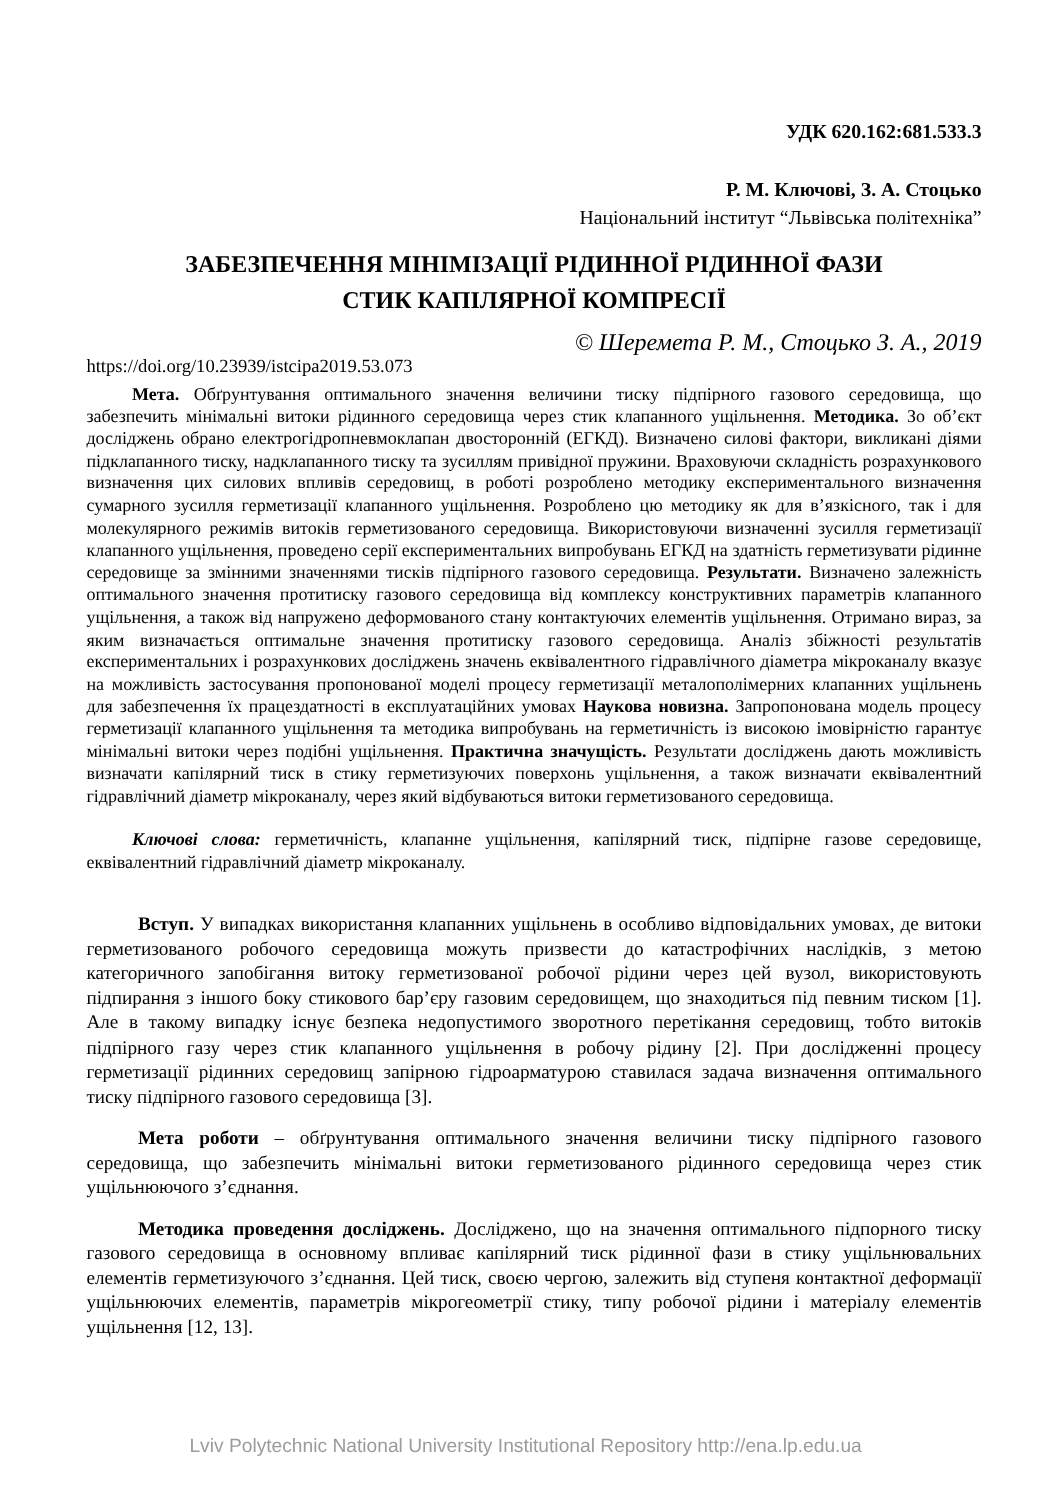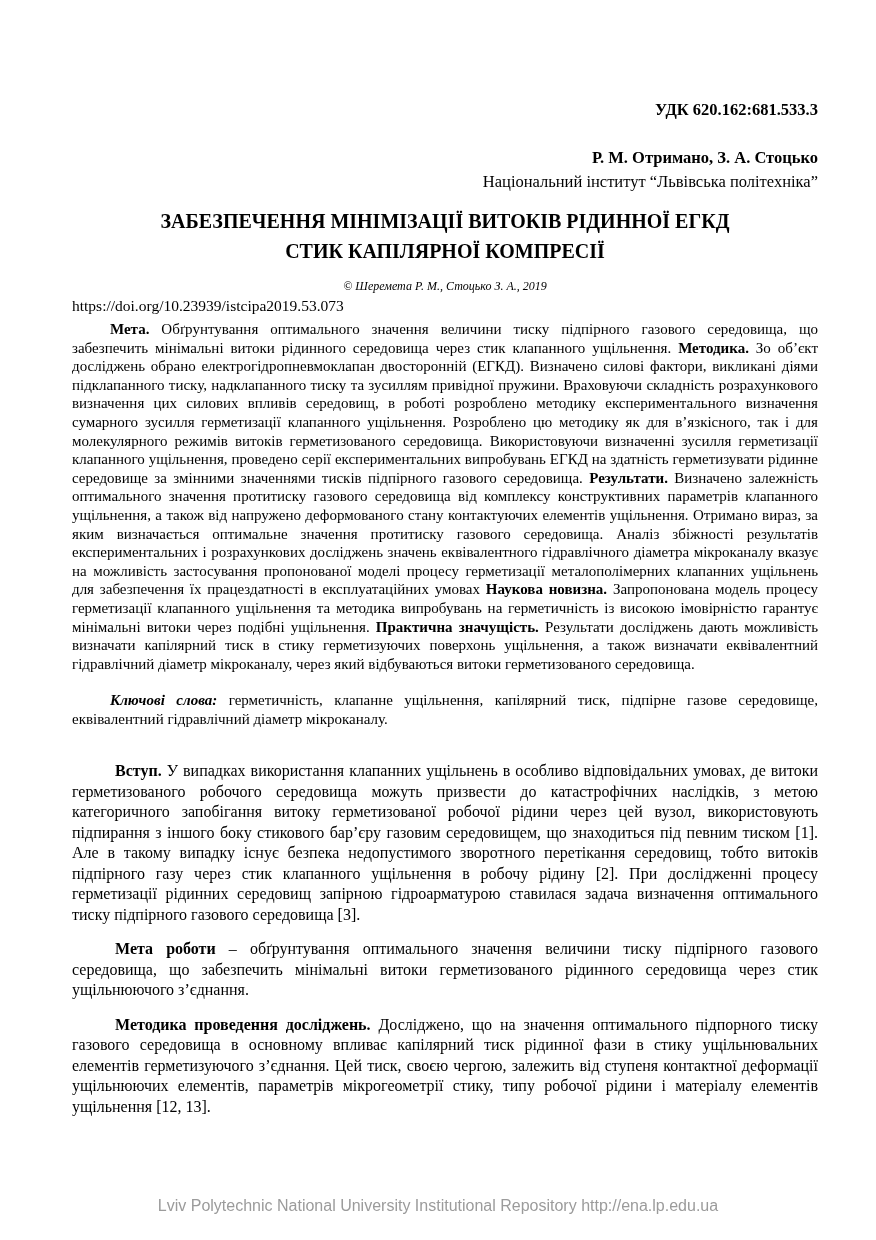--- a/index.html
+++ b/index.html
@@ -26,22 +26,22 @@
   }
   .affiliation {
     font-size: 16.5px; line-height: 20px; margin-top: 4px;
   }
   .title {
     text-align: center; font-weight: bold;
     font-size: 20px; line-height: 30px;
     margin-top: 14px;
   }
   .copyright {
-    text-align: center; font-style: italic;
-    font-size: 12px; line-height: 20px; margin-top: 10px;
+    text-align: right; font-style: italic;
+    font-size: 20px; line-height: 20px; margin-top: 10px;
   }
   .doi {
     font-size: 15.5px; line-height: 20px; margin-top: 0;
   }
   .abstract {
     font-size: 15px; line-height: 18.6px;
     text-align: justify; text-indent: 38px;
     margin-top: 4px;
   }
   .keywords {
@@ -65,26 +65,26 @@
     color: #9b9b9b;
   }
 </style>
 </head>
 <body>
 
 <div class="page">
 
   <div class="hdr-right udc">УДК 620.162:681.533.3</div>
 
-  <div class="hdr-right authors">Р. М. Отримано, З. А. Стоцько</div>
+  <div class="hdr-right authors">Р. М. Ключові, З. А. Стоцько</div>
 
   <div class="hdr-right affiliation">Національний інститут “Львівська політехніка”</div>
 
   <div class="title">
-    <div>ЗАБЕЗПЕЧЕННЯ МІНІМІЗАЦІЇ ВИТОКІВ РІДИННОЇ ЕГКД</div>
+    <div>ЗАБЕЗПЕЧЕННЯ МІНІМІЗАЦІЇ РІДИННОЇ РІДИННОЇ ФАЗИ</div>
     <div>СТИК КАПІЛЯРНОЇ КОМПРЕСІЇ</div>
   </div>
 
   <div class="copyright">© Шеремета Р. М., Стоцько З. А., 2019</div>
 
   <div class="doi">https://doi.org/10.23939/istcipa2019.53.073</div>
 
   <p class="abstract"><span class="lbl">Мета.</span><span> Обґрунтування оптимального значення величини тиску підпірного газового середовища, що забезпечить мінімальні витоки рідинного середовища через стик клапанного ущільнення. </span><span class="lbl">Методика.</span><span> Зо об’єкт досліджень обрано електрогідропневмоклапан двосторонній (ЕГКД). Визначено силові фактори, викликані діями підклапанного тиску, надклапанного тиску та зусиллям привідної пружини. Враховуючи складність розрахункового визначення цих силових впливів середовищ, в роботі розроблено методику експериментального визначення сумарного зусилля герметизації клапанного ущільнення. Розроблено цю методику як для в’язкісного, так і для молекулярного режимів витоків герметизованого середовища. Використовуючи визначенні зусилля герметизації клапанного ущільнення, проведено серії експериментальних випробувань ЕГКД на здатність герметизувати рідинне середовище за змінними значеннями тисків підпірного газового середовища. </span><span class="lbl">Результати.</span><span> Визначено залежність оптимального значення протитиску газового середовища від комплексу конструктивних параметрів клапанного ущільнення, а також від напружено деформованого стану контактуючих елементів ущільнення. Отримано вираз, за яким визначається оптимальне значення протитиску газового середовища. Аналіз збіжності результатів експериментальних і розрахункових досліджень значень еквівалентного гідравлічного діаметра мікроканалу вказує на можливість застосування пропонованої моделі процесу герметизації металополімерних клапанних ущільнень для забезпечення їх працездатності в експлуатаційних умовах </span><span class="lbl">Наукова новизна.</span><span> Запропонована модель процесу герметизації клапанного ущільнення та методика випробувань на герметичність із високою імовірністю гарантує мінімальні витоки через подібні ущільнення. </span><span class="lbl">Практична значущість.</span><span> Результати досліджень дають можливість визначати капілярний тиск в стику герметизуючих поверхонь ущільнення, а також визначати еквівалентний гідравлічний діаметр мікроканалу, через який відбуваються витоки герметизованого середовища.</span></p>
 
   <p class="keywords"><span class="kw-label">Ключові слова:</span><span> герметичність, клапанне ущільнення, капілярний тиск, підпірне газове середовище, еквівалентний гідравлічний діаметр мікроканалу.</span></p>

